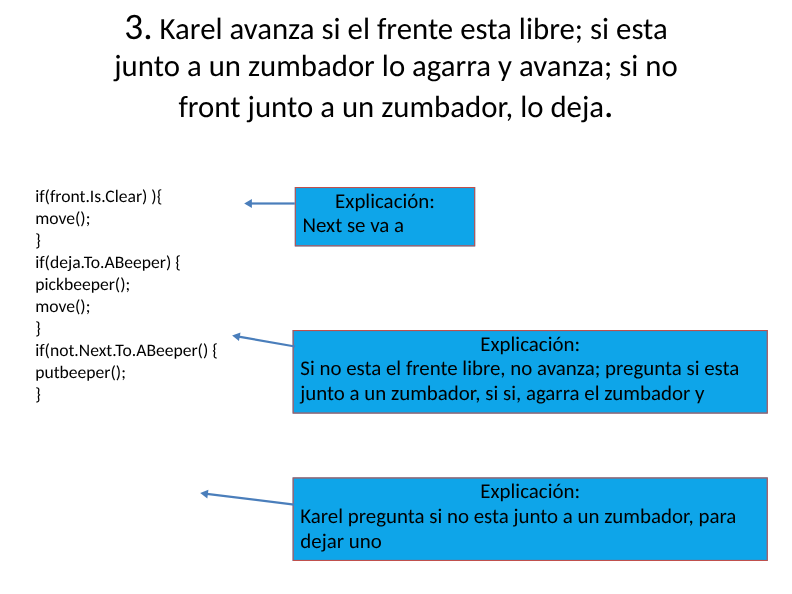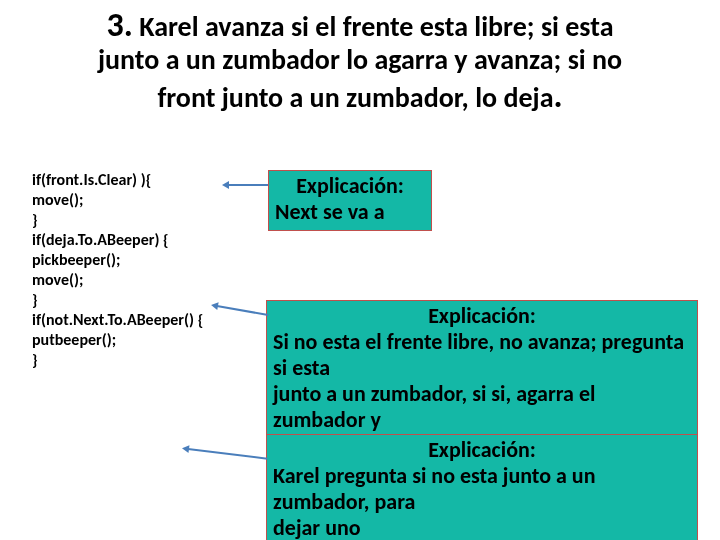--- a/index.html
+++ b/index.html
@@ -9,21 +9,20 @@
     height: 540px;
     background: #fff;
     font-family: Calibri, "Segoe UI", Arial, sans-serif;
     color: #000;
     overflow: hidden;
   }
   .slide {
     position: relative;
     width: 720px;
     height: 540px;
-    font-weight: bold;
   }
   .title {
     position: absolute;
     left: 58px;
     top: 5px;
     width: 604px;
     text-align: center;
     font-size: 28px;
     line-height: 1.15;
     color: #000;
@@ -38,22 +37,22 @@
     position: absolute;
     left: 32px;
     top: 170px;
     font-size: 16px;
     line-height: 1.25;
     color: #000;
   }
   .box {
     position: absolute;
     border: 1.5px solid #c0504d;
-    background: #14b8a6;
-    font-size: 22px;
+    background: #0ea5e9;
+    font-size: 19px;
     line-height: 1.18;
     color: #000;
     padding: 2px 6px 5px 6px;
   }
   .box .hdr {
     text-align: center;
   }
   .box1 { left: 268px; top: 170px; width: 150px; }
   .box2 { left: 266px; top: 300px; width: 418px; }
   .box3 { left: 266px; top: 434px; width: 418px; }

